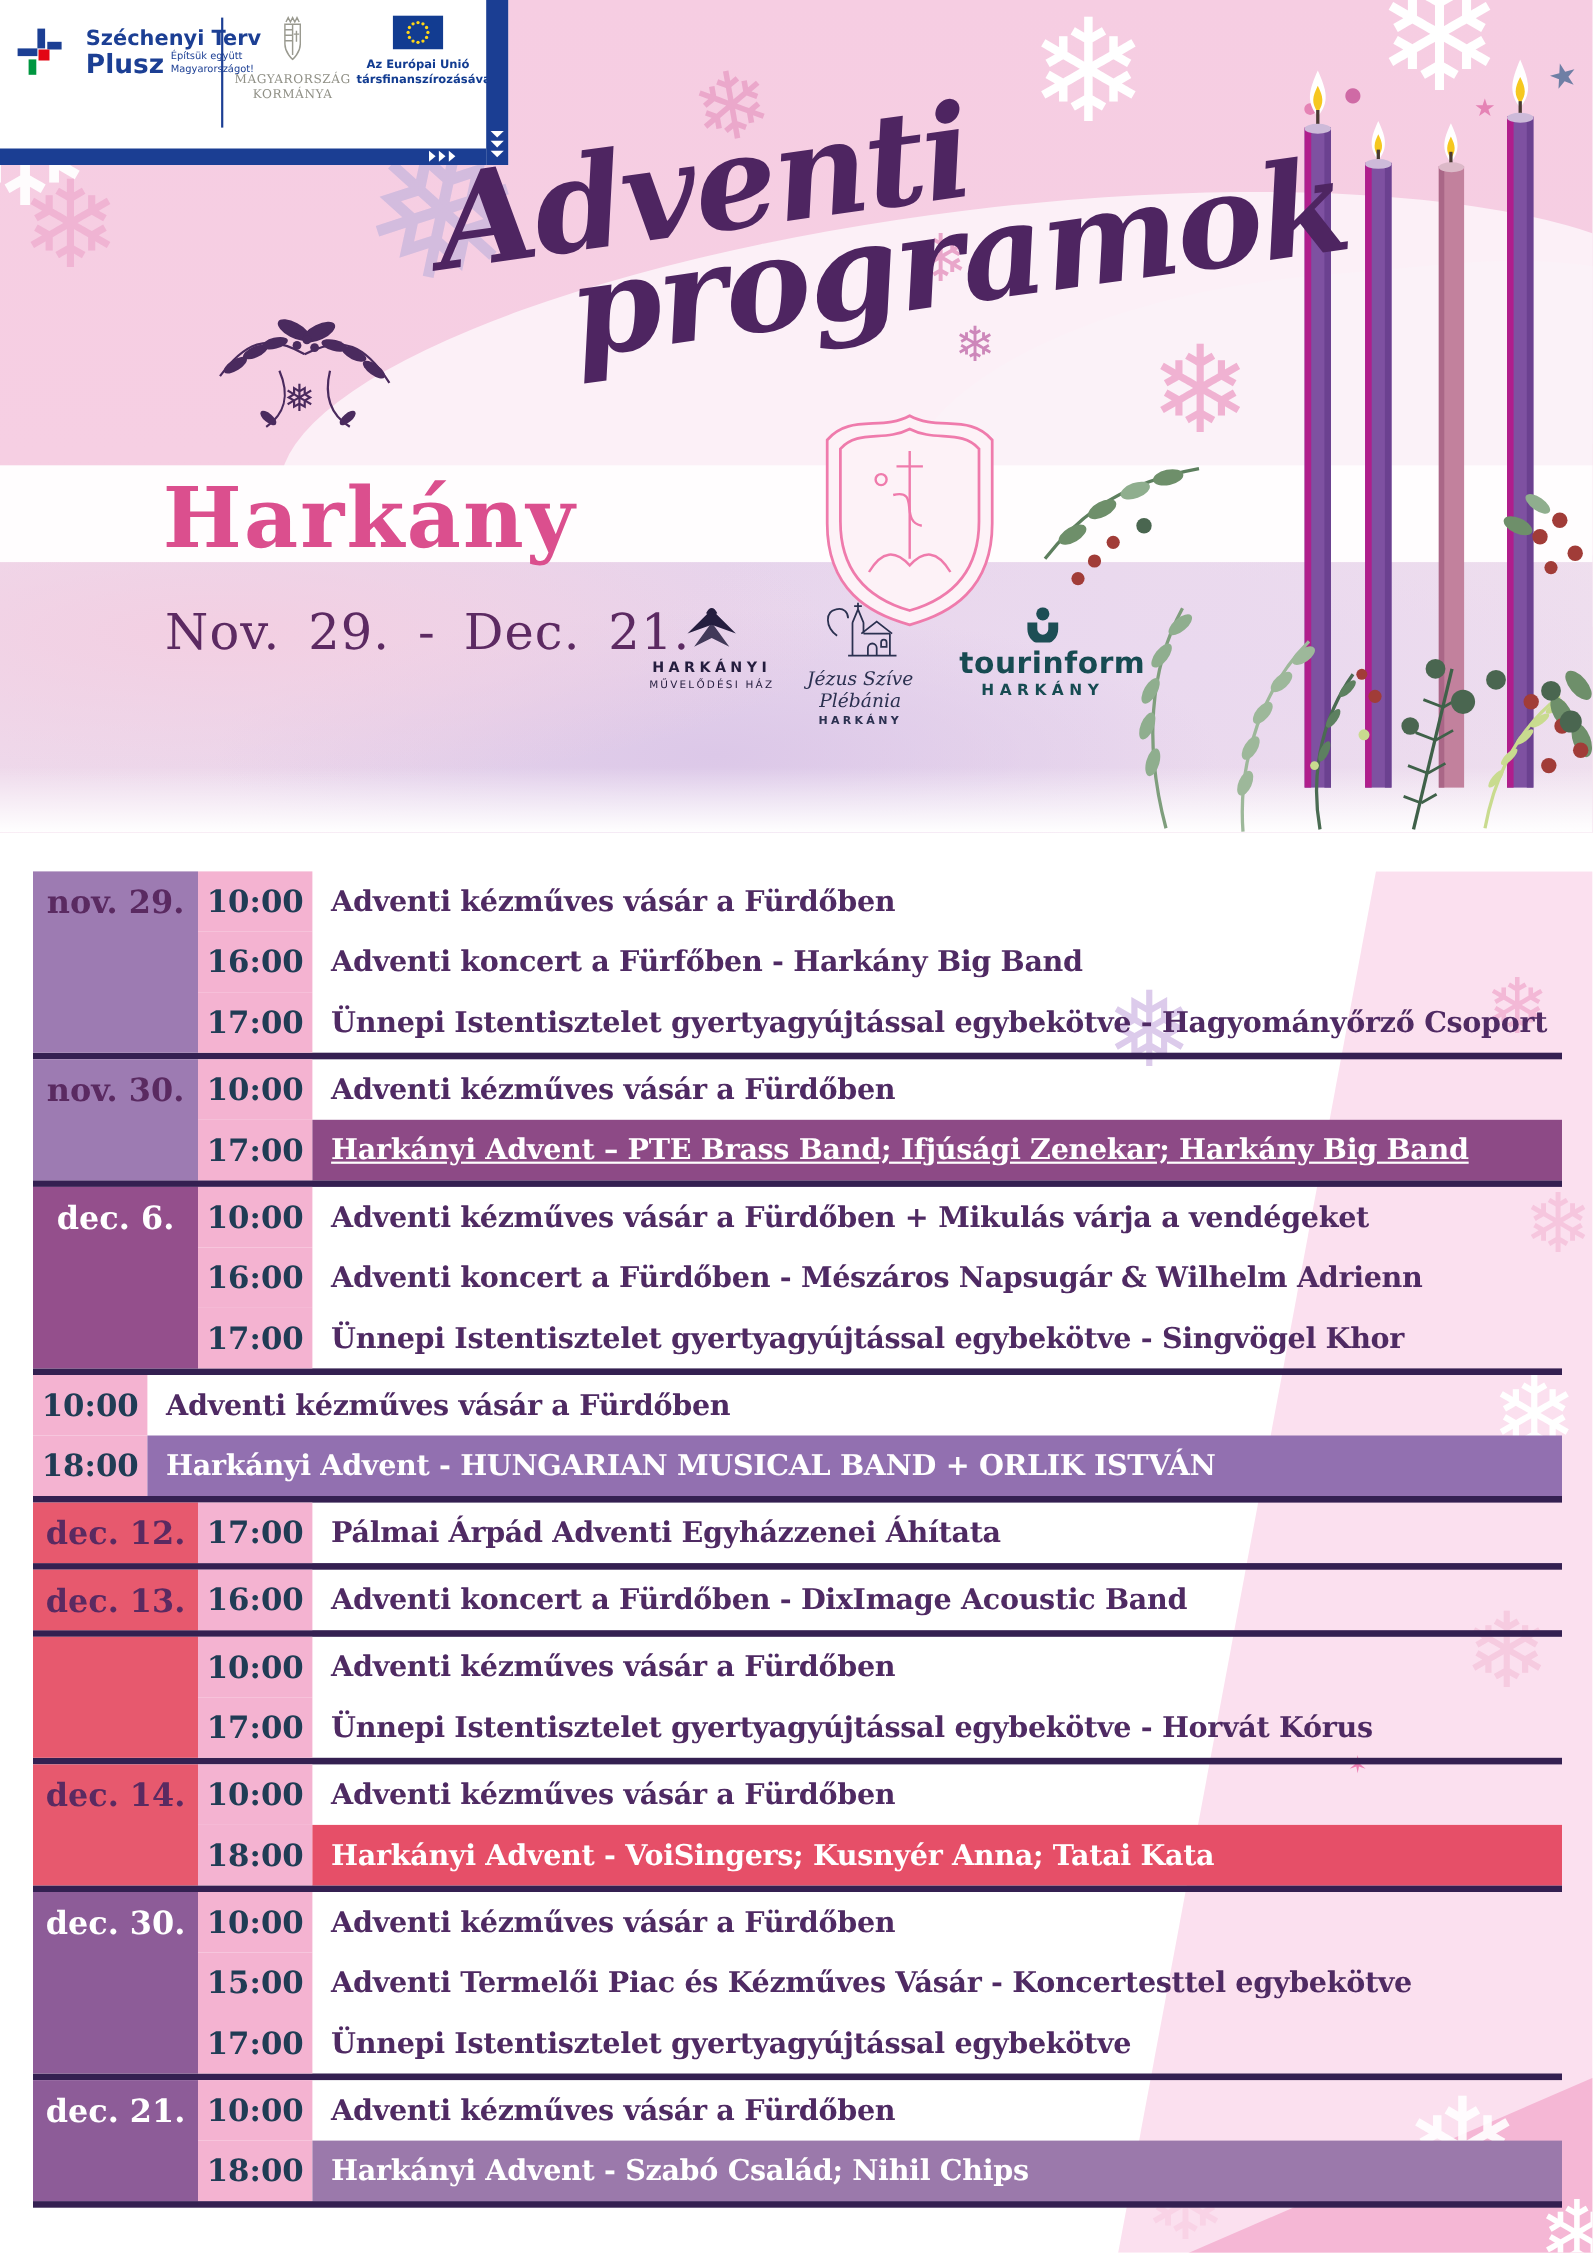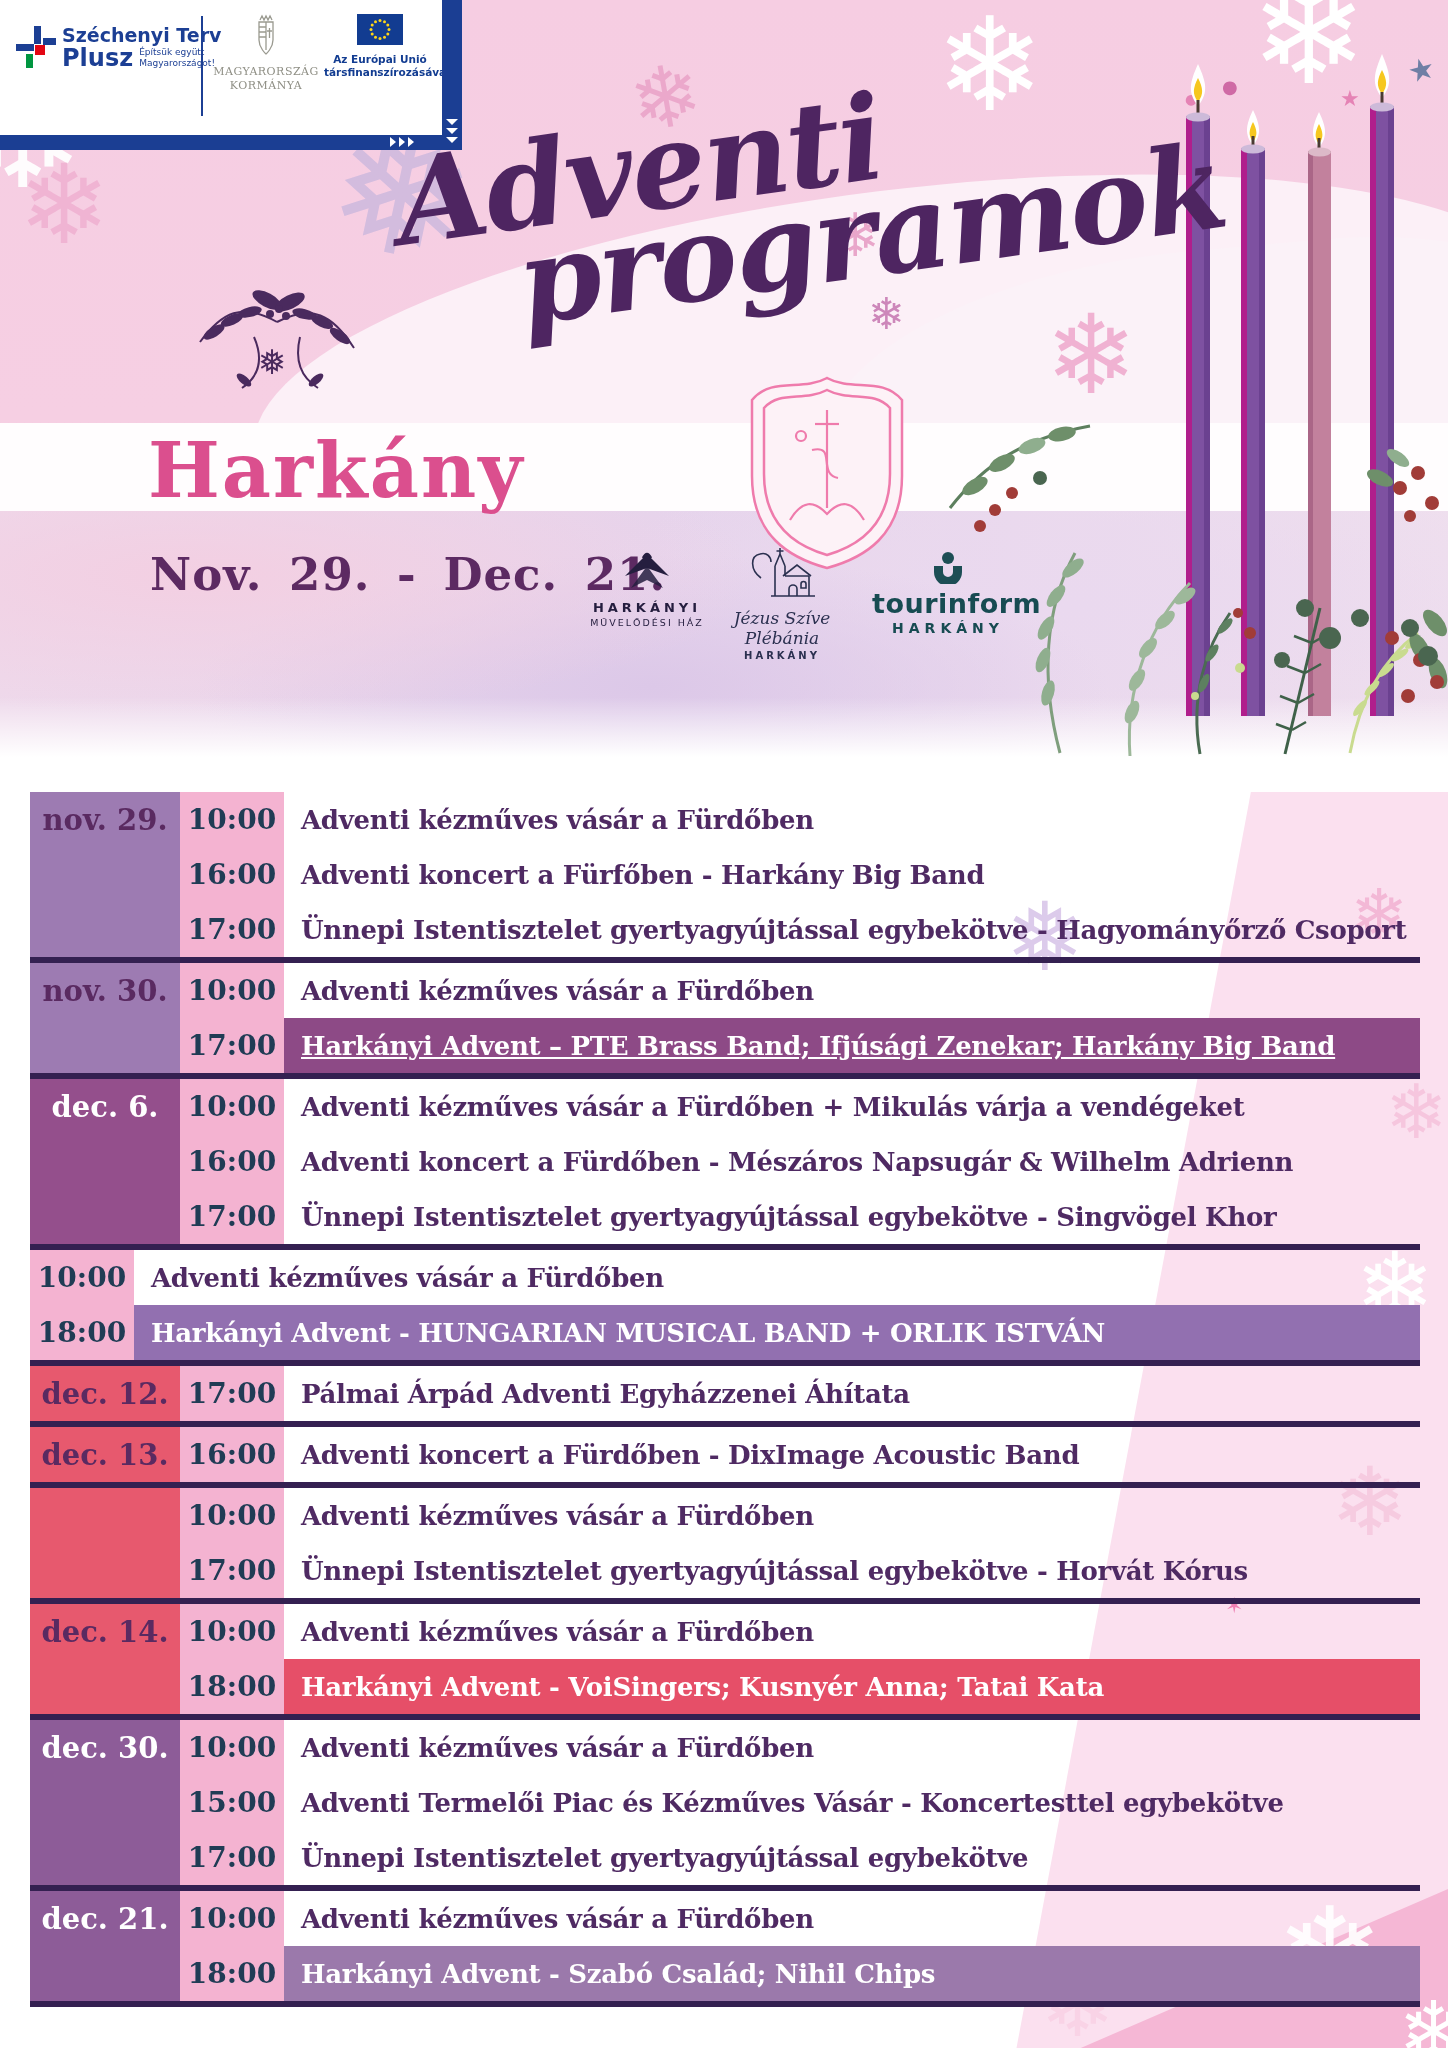--- a/index.html
+++ b/index.html
@@ -25,21 +25,21 @@
   .fl::before{content:"❄";} .flo::before{content:"❅";} .st::before{content:"★";}
   .sx::before{content:"✶";} .as::before{content:"✳";} .dt::before{content:"●";}
   .title{position:absolute;left:295px;top:98px;z-index:6;transform:rotate(-8deg);
          color:var(--c-title-purple,#4e2561);font-style:italic;font-weight:bold;
          font-size:118px;line-height:.95;letter-spacing:-2px;}
   .title .t1{margin-left:105px;}
   .title .t2{margin-top:-16px;margin-left:215px;}
   .ornament{position:absolute;left:182px;top:262px;z-index:6;}
   .city{position:absolute;left:148px;top:426px;z-index:6;font-weight:bold;font-size:76px;
         color:var(--c-city-pink,#db4f8e);letter-spacing:2px;}
-  .daterange{position:absolute;left:150px;top:548px;z-index:6;font-weight:bold;font-size:45px;
+  .daterange{position:absolute;left:150px;top:548px;z-index:6;font-weight:normal;font-size:45px;
              color:#5c2a62;word-spacing:10px;letter-spacing:1px;}
   .crest{position:absolute;left:742px;top:358px;z-index:4;}
   .candles{position:absolute;left:940px;top:48px;z-index:5;}
   
   .partner{position:absolute;z-index:6;text-align:center;}
   .p1{left:586px;top:548px;width:122px;}
   .p2{left:700px;top:546px;width:164px;}
   .p3{left:872px;top:552px;width:152px;}
   .p1 .n1{font-family:"DejaVu Sans",sans-serif;font-weight:bold;font-size:13px;letter-spacing:4px;color:#241d3e;margin-top:4px;}
   .p1 .n2{font-family:"DejaVu Sans",sans-serif;font-size:9.5px;letter-spacing:2px;color:#241d3e;margin-top:2px;}
@@ -48,21 +48,21 @@
   .p3 .n1{font-family:"DejaVu Sans",sans-serif;font-weight:bold;font-size:27px;color:#174b52;letter-spacing:.5px;}
   .p3 .n2{font-family:"DejaVu Sans",sans-serif;font-weight:bold;font-size:14px;letter-spacing:5px;color:#174b52;margin-top:1px;}
   
   .logo-box{position:absolute;left:0;top:0;width:462px;height:150px;background:#fff;z-index:7;}
   .frame-right{position:absolute;right:0;top:0;width:20px;height:150px;background:var(--c-funding-blue,#1b3e93);
                display:flex;flex-direction:column;justify-content:flex-end;align-items:center;padding-bottom:7px;box-sizing:border-box;gap:3px;}
   .chev-down{width:0;height:0;border-left:6px solid transparent;border-right:6px solid transparent;border-top:6px solid #fff;}
   .frame-bottom{position:absolute;left:0;bottom:0;right:20px;height:15px;background:var(--c-funding-blue,#1b3e93);}
   .chevs-right{position:absolute;right:28px;top:2px;display:flex;gap:3px;}
   .chev-right{width:0;height:0;border-top:5.5px solid transparent;border-bottom:5.5px solid transparent;border-left:6px solid #fff;}
-  .szt{position:absolute;left:14px;top:24px;display:flex;gap:4px;align-items:flex-start;}
+  .szt{position:absolute;left:14px;top:24px;display:flex;gap:20px;align-items:flex-start;}
   .szt-text{color:#1c3f94;font-family:"DejaVu Sans",sans-serif;}
   .szt-l1{font-weight:bold;font-size:19px;}
   .szt-row{display:flex;align-items:flex-end;gap:6px;}
   .szt-l2{font-weight:bold;font-size:24px;line-height:1;}
   .szt-tag{font-size:9px;line-height:1.15;padding-bottom:2px;}
   .divider{position:absolute;left:201px;top:16px;width:2px;height:100px;background:#1c3f94;}
   .gov{position:absolute;left:213px;top:14px;width:106px;text-align:center;}
   .gov-text{font-size:11px;color:#8f8f85;letter-spacing:.5px;line-height:1.25;margin-top:3px;}
   .eu{position:absolute;left:324px;top:14px;width:112px;text-align:center;}
   .eu-text{font-family:"DejaVu Sans",sans-serif;font-weight:bold;font-size:10.5px;color:#123c91;line-height:1.25;margin-top:4px;}

